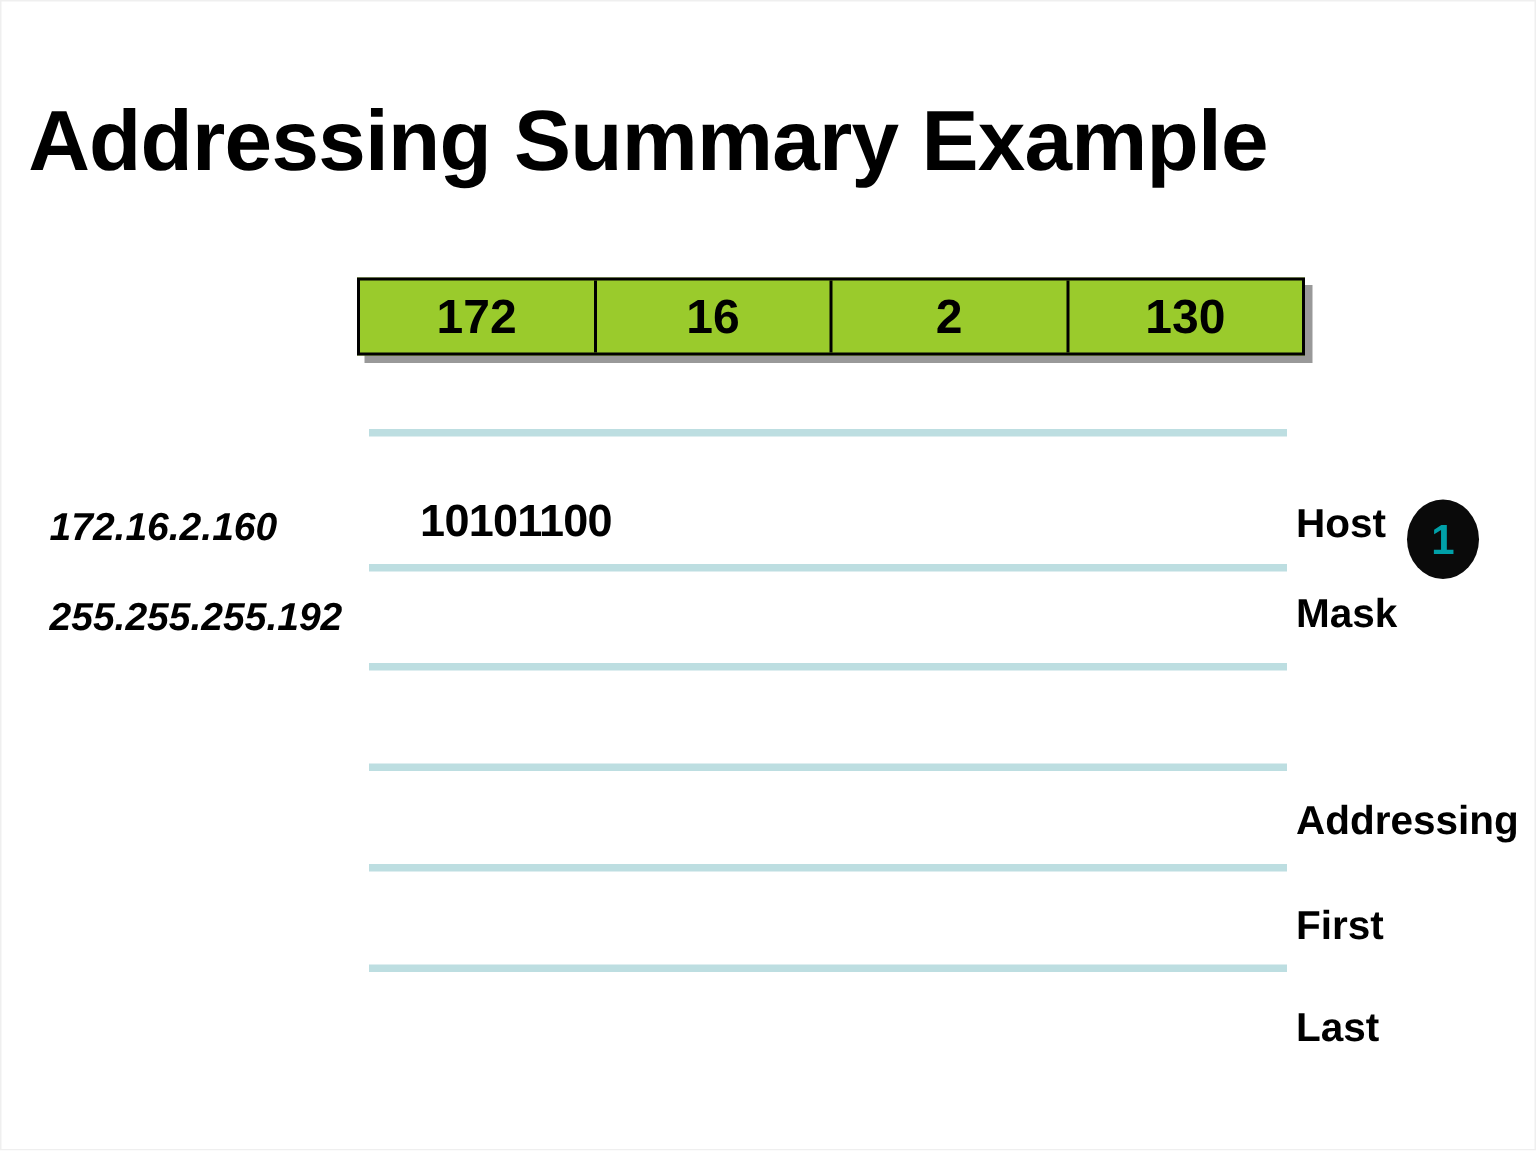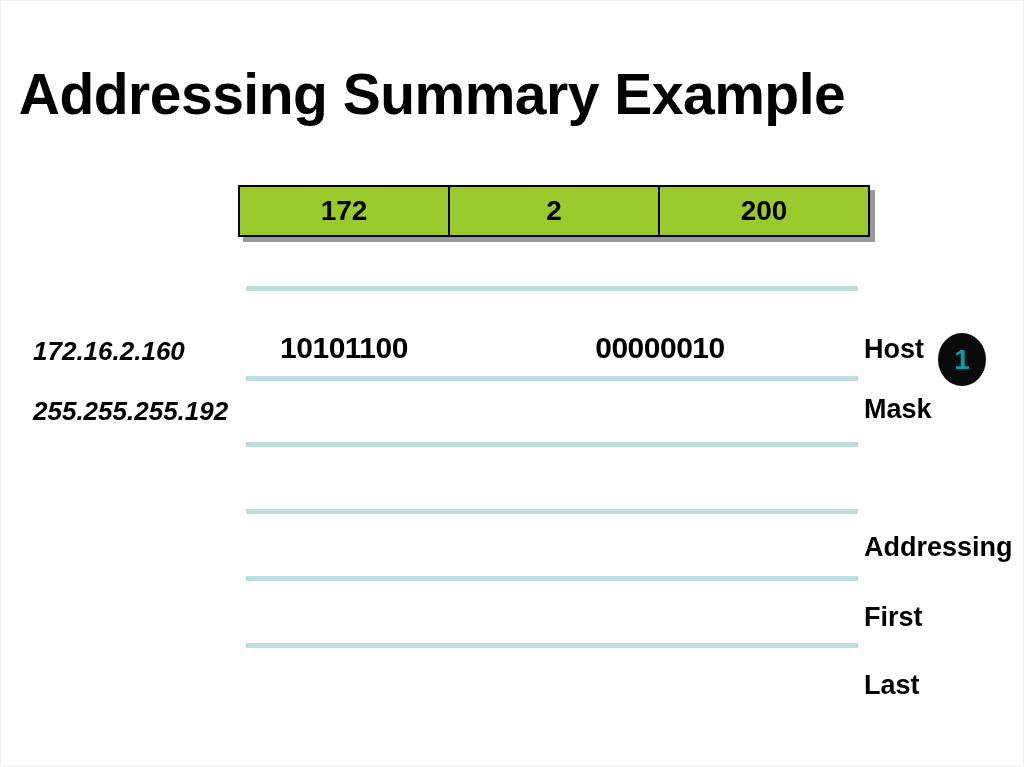--- a/index.html
+++ b/index.html
@@ -28,21 +28,21 @@
     left:238px;top:185px;
     width:628px;height:48px;
     display:flex;
     border:2px solid #000;
     background:var(--cell-green,#9ACB2C);
     box-shadow:5px 5px 0 var(--shadow-gray,#999);
   }
   .octet-cell{
     flex:1;
     display:flex;align-items:center;justify-content:center;
-    font-size:28px;font-weight:bold;
+    font-size:32px;font-weight:bold;
     border-left:2px solid #000;
   }
   .octet-cell:first-child{border-left:none;}
   
   .hline{
     position:absolute;
     left:246px;width:612px;height:5px;
     background:var(--rule-teal,#BDDEE1);
   }
   .hl-0{top:286px;} .hl-1{top:376px;} .hl-2{top:442px;}
@@ -97,36 +97,36 @@
 </style>
 </head>
 <body>
 
 <div class="slide" style="--cell-green: #9ACB2C; --rule-teal: #BDDEE1; --accent-teal: #00A0A8; --shadow-gray: #999999;">
 
   <div class="title">Addressing Summary Example</div>
 
   <div class="octet-table">
     <div class="octet-cell">172</div>
+    <div class="octet-cell">16</div>
     <div class="octet-cell">2</div>
-    <div class="octet-cell">200</div>
+    <div class="octet-cell">130</div>
   </div>
 
   <div class="dec-label dec-ip">172.16.2.160</div>
   <div class="dec-label dec-mask">255.255.255.192</div>
 
   <div class="hline hl-0"></div>
   <div class="hline hl-1"></div>
   <div class="hline hl-2"></div>
   <div class="hline hl-3"></div>
   <div class="hline hl-4"></div>
   <div class="hline hl-5"></div>
 
   <div class="binary-octet b0">10101100</div>
-  <div class="binary-octet b2">00000010</div>
 
   <div class="row-label r0">
     <span>Host</span>
     <span class="badge">
       <span>1</span>
     </span>
   </div>
   <div class="row-label r1">
     <span>Mask</span>
   </div>

